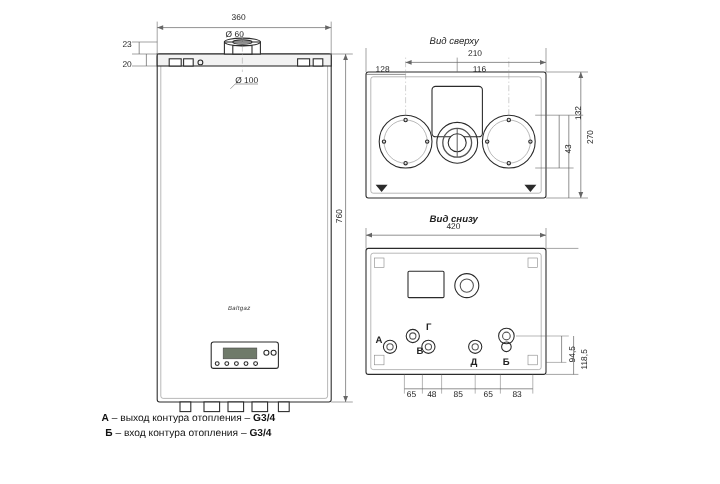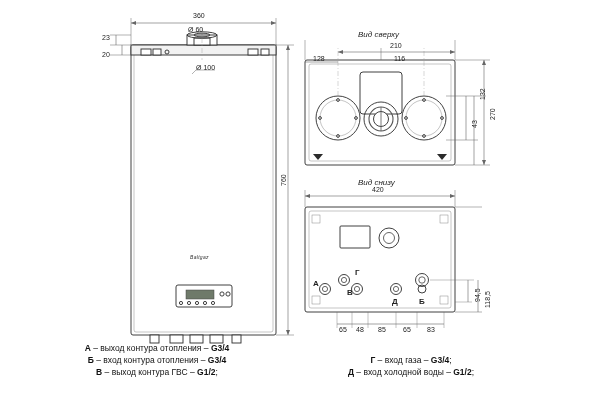--- a/index.html
+++ b/index.html
@@ -181,21 +181,21 @@
   <div class="brand" style="left:190px;top:254px;">Baltgaz</div>
 
   <div class="ttl" style="left:358px;top:30px;">Вид сверху</div>
   <div class="lbl" style="left:390px;top:42px;">210</div>
   <div class="lbl" style="left:313px;top:55px;">128</div>
   <div class="lbl" style="left:394px;top:55px;">116</div>
   <div class="lbl" style="left:489px;top:120px;transform:rotate(-90deg);transform-origin:left top;">270</div>
   <div class="lbl" style="left:479px;top:100px;transform:rotate(-90deg);transform-origin:left top;">132</div>
   <div class="lbl" style="left:471px;top:128px;transform:rotate(-90deg);transform-origin:left top;">43</div>
 
-  <div class="ttl" style="left:358px;top:178px;">Вид снизу</div>
+  <div class="ttl" style="left:358px;top:178px;font-weight:bold;">Вид снизу</div>
   <div class="lbl" style="left:372px;top:186px;">420</div>
   <div class="lbl" style="left:484px;top:308px;transform:rotate(-90deg);transform-origin:left top;">118,5</div>
   <div class="lbl" style="left:474px;top:302px;transform:rotate(-90deg);transform-origin:left top;">94,5</div>
   <div class="lbl" style="left:339px;top:326px;">65</div>
   <div class="lbl" style="left:356px;top:326px;">48</div>
   <div class="lbl" style="left:378px;top:326px;">85</div>
   <div class="lbl" style="left:403px;top:326px;">65</div>
   <div class="lbl" style="left:427px;top:326px;">83</div>
 
   <div class="lbl" style="left:313px;top:279px;font-weight:bold;font-size:8px;">А</div>
@@ -204,27 +204,16 @@
   <div class="lbl" style="left:392px;top:297px;font-weight:bold;font-size:8px;">Д</div>
   <div class="lbl" style="left:419px;top:297px;font-weight:bold;font-size:8px;">Б</div>
 
   <div class="legend" style="left:52px;top:342px;width:210px;">
     <div>
       <b>А</b><span> – выход контура отопления – </span><b>G3/4</b>
     </div>
     <div>
       <b>Б</b><span> – вход контура отопления – </span><b>G3/4</b>
     </div>
-    <div>
-      <b>В</b><span> – выход контура ГВС – </span><b>G1/2</b><span>;</span>
-    </div>
   </div>
 
-  <div class="legend" style="left:286px;top:354px;width:250px;">
-    <div>
-      <b>Г</b><span> – вход газа – </span><b>G3/4</b><span>;</span>
-    </div>
-    <div>
-      <b>Д</b><span> – вход холодной воды – </span><b>G1/2</b><span>;</span>
-    </div>
-  </div>
 
 </div>
 
 </body></html>

